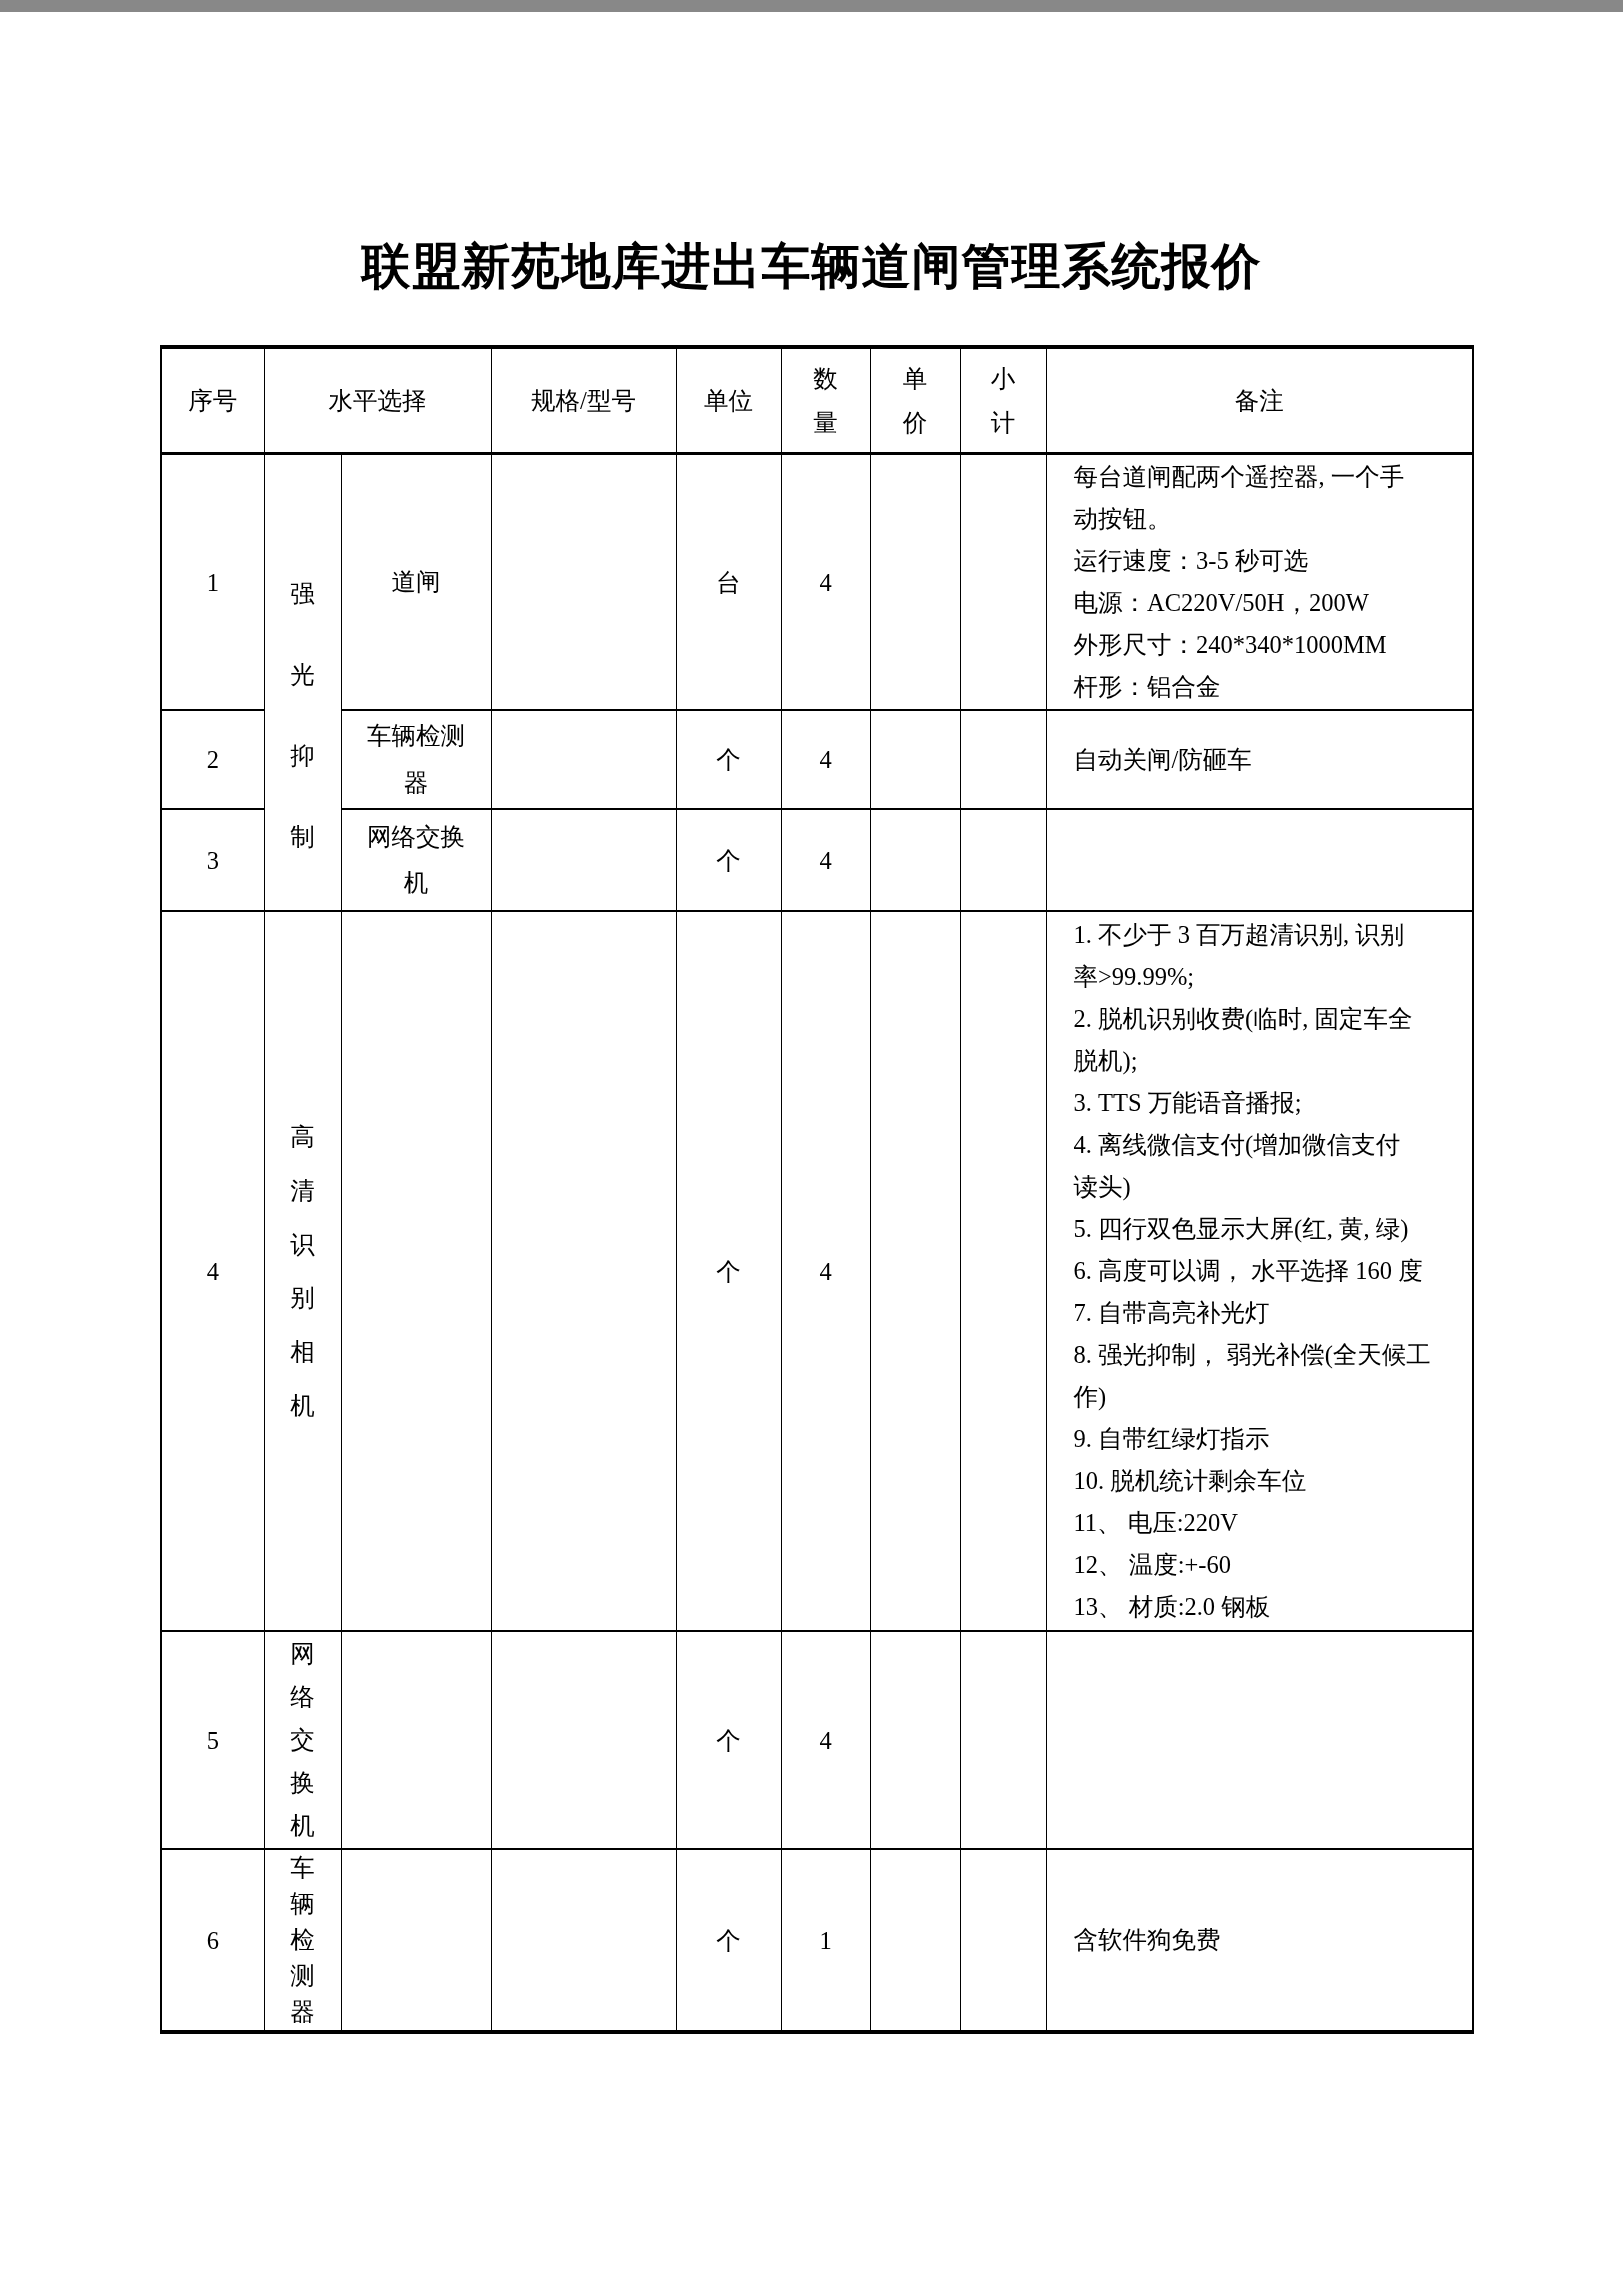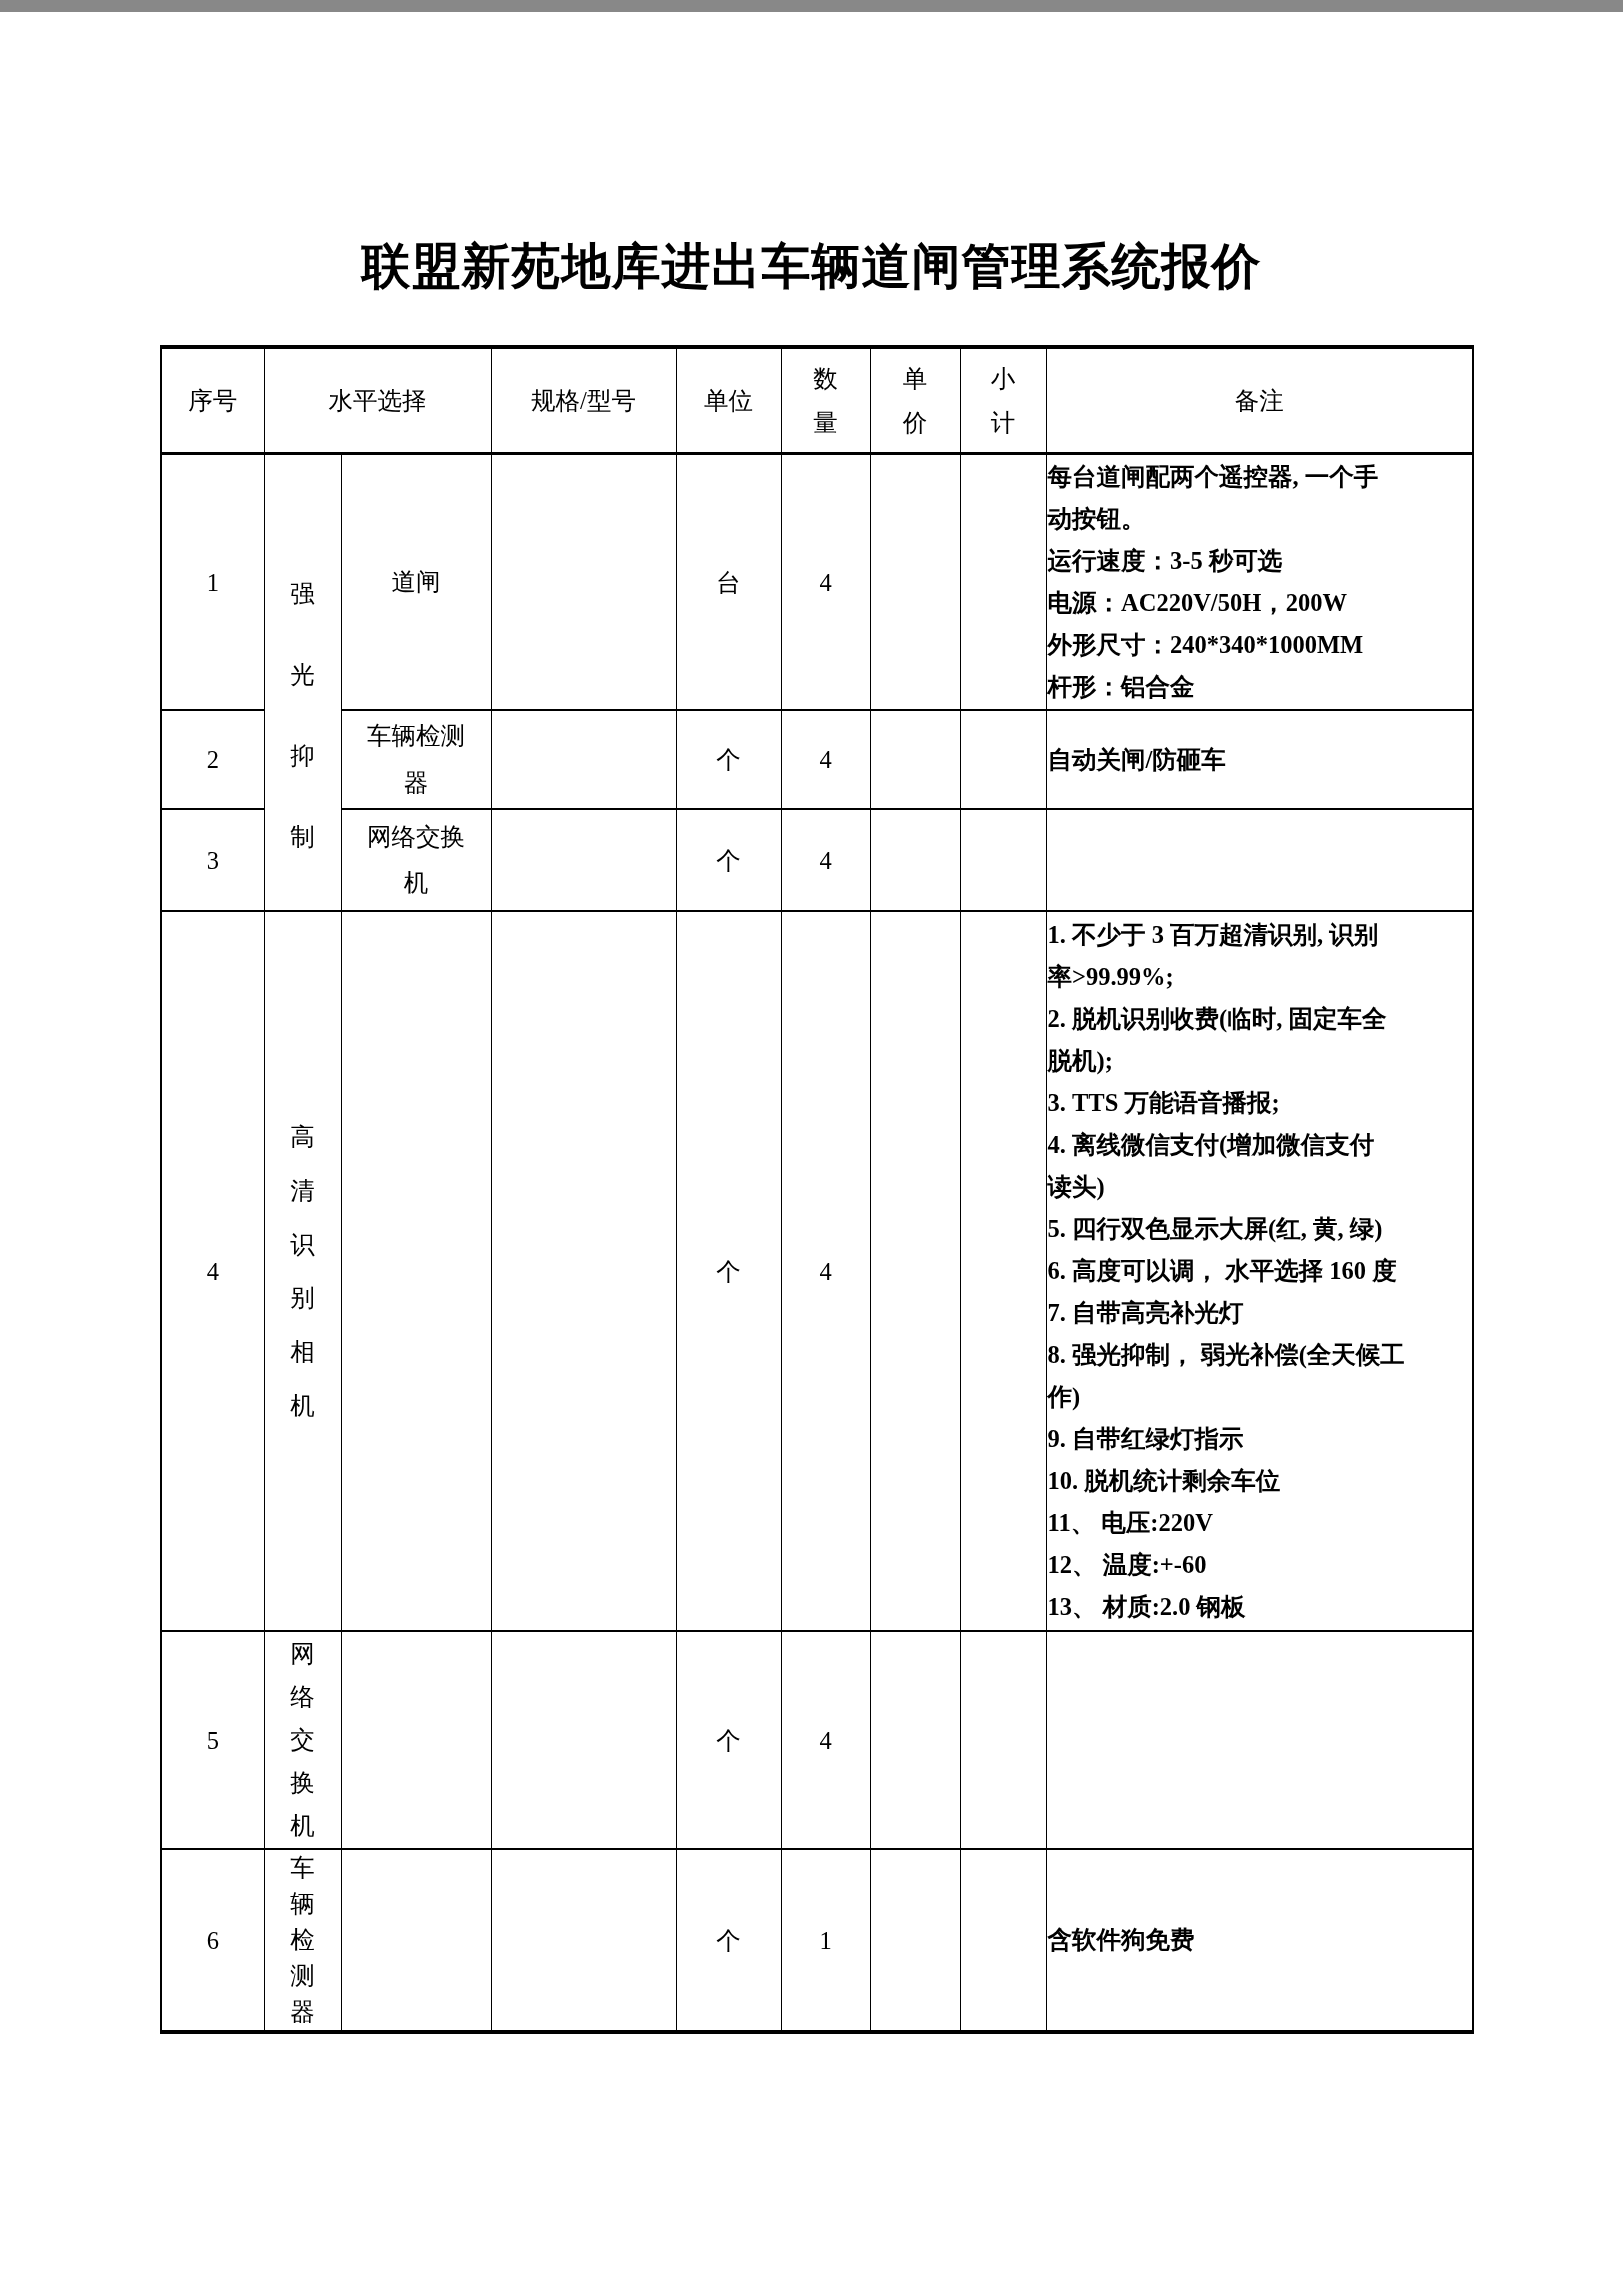--- a/index.html
+++ b/index.html
@@ -60,24 +60,23 @@
   .vhead  { line-height: 1.8; }
   .vgroup { line-height: 3.3; }
   .vcam   { line-height: 2.2; }
   .vnet   { line-height: 1.75; }
   .vplate { line-height: 1.47; }
   td.cam-cell { }
   td.group-cell { padding-top: 66px; }
   .device-cell { padding: 0 14.3px; line-height: 1.9; text-align: center; }
   .remarks-cell {
     text-align: left;
-    padding: 1px 1px;
+    padding: 1px 27px;
     white-space: pre-line;
     line-height: 42px;
-    font-weight: bold;
   }
 </style>
 </head>
 <body>
 
 <div class="page">
 
   <h1 class="doc-title">联盟新苑地库进出车辆道闸管理系统报价</h1>
 
   <table class="quote">

